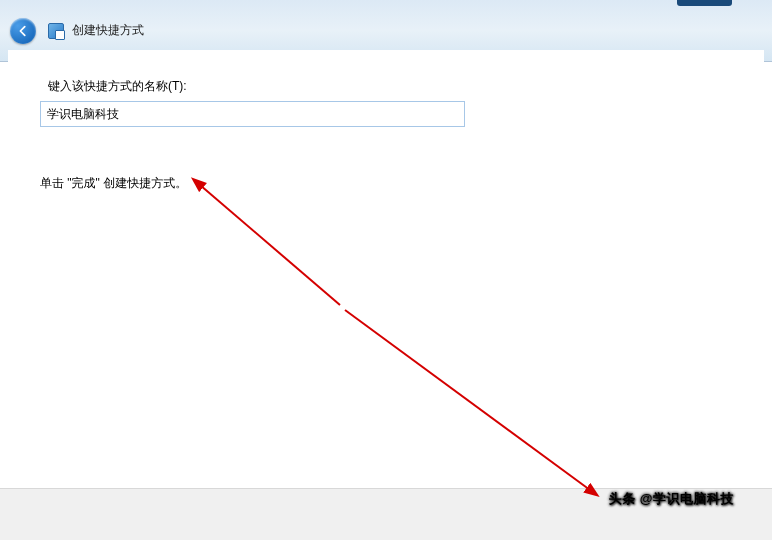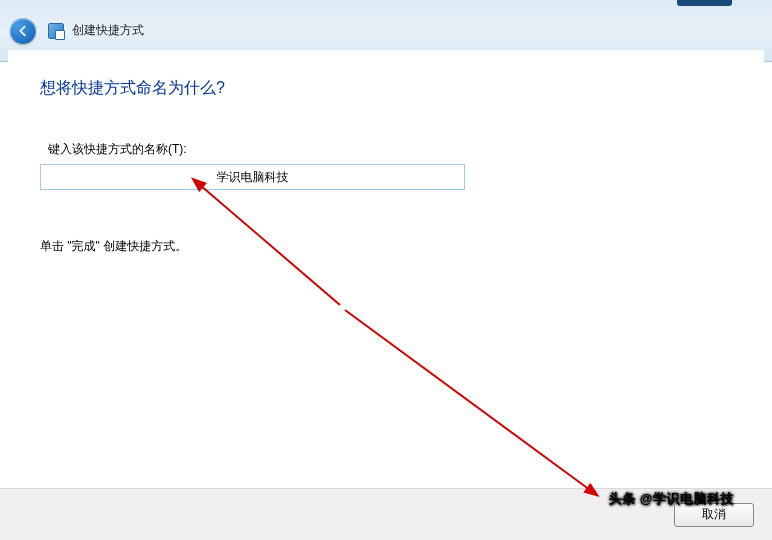--- a/index.html
+++ b/index.html
@@ -79,21 +79,20 @@
     }
     .text-input {
       width: 425px;
       height: 26px;
       border: 1px solid #a7c7e7;
       padding: 2px 6px;
       font-size: 12px;
       font-family: inherit;
       outline: none;
       background: #fff;
-      text-align: center;
     }
     .instruction {
       margin-top: 48px;
       font-size: 12px;
       color: #000;
     }
     .footer {
       position: absolute;
       left: 0; right: 0; bottom: 0;
       height: 52px;
@@ -146,28 +145,26 @@
     <svg viewBox="0 0 16 16">
       <path d="M10 3 L5 8 L10 13" stroke="#fff" stroke-width="2" fill="none" stroke-linecap="round" stroke-linejoin="round"></path>
     </svg>
   </div>
   <div class="title-icon"></div>
   <div class="title-text">创建快捷方式</div>
   <div class="top-tab"></div>
 </div>
 
 <div class="content">
-  <h1 class="heading">想将快捷方式命名为什么?</h1>
   <div class="field-label">键入该快捷方式的名称(T):</div>
   <input type="text" class="text-input" value="学识电脑科技" style="">
   <div class="instruction">单击 "完成" 创建快捷方式。</div>
 </div>
 
 <div class="footer">
-  <button class="btn">取消</button>
 </div>
 
 <svg class="annotation-layer" width="772" height="540">
   <defs>
     <marker id="arrowA" markerWidth="10" markerHeight="10" refX="2" refY="3" orient="auto">
       <path d="M0,0 L0,6 L8,3 z" fill="#d40000"></path>
     </marker>
     <marker id="arrowB" markerWidth="10" markerHeight="10" refX="2" refY="3" orient="auto">
       <path d="M0,0 L0,6 L8,3 z" fill="#d40000"></path>
     </marker>

